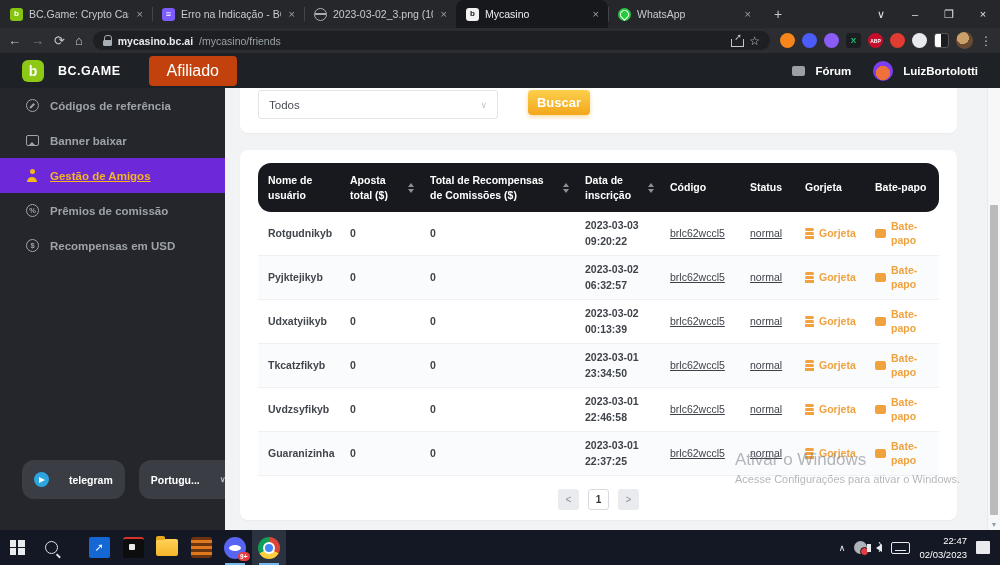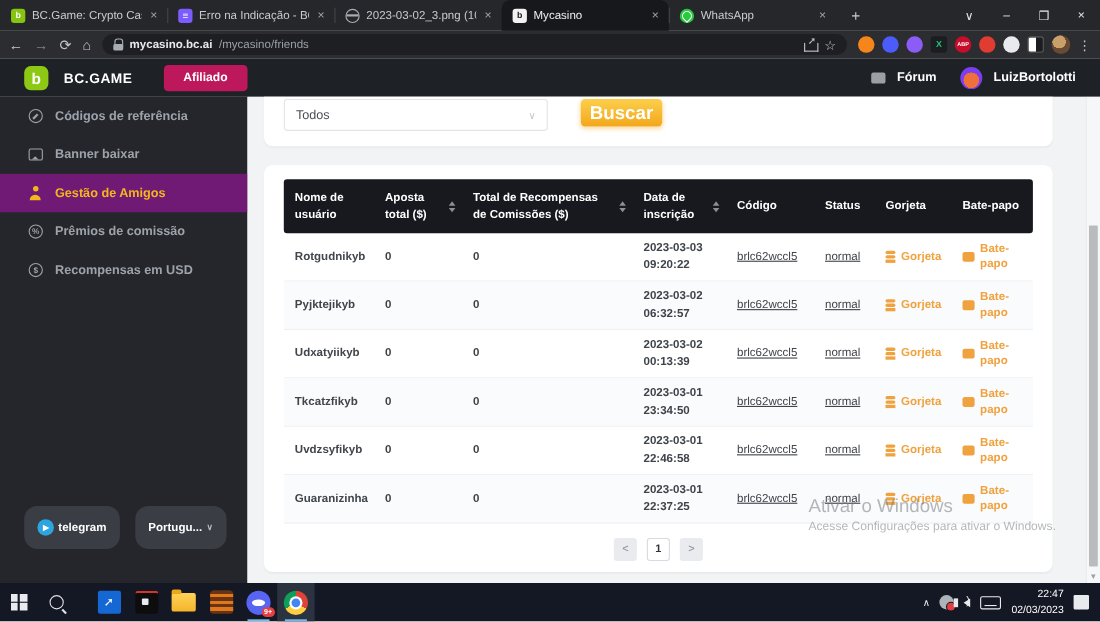--- a/index.html
+++ b/index.html
@@ -44,59 +44,59 @@
   .share { width:12px; height:12px; position:relative; }
   .share::before { content:""; position:absolute; left:0; bottom:0; width:11px; height:7px; border:1.2px solid #c3c7cd; border-top:none; }
   .share::after { content:"➚"; position:absolute; left:3px; top:-3px; color:#c3c7cd; font-size:9px; }
   .avatar-br { width:17px; height:17px; border-radius:50%; background:radial-gradient(circle at 40% 35%, #caa06a 0 40%, #6b4a33 41%); }
   .menu-dots { color:#c3c7cd; font-size:12px; letter-spacing:0; }
 
   
   .appheader { height:35px; background:#1e2126; display:flex; align-items:center; padding:0 22px; gap:14px; flex:0 0 auto; }
   .bc-logo { width:22px; height:22px; background:#8dc814; border-radius:6px; color:#fff; font-weight:800; font-size:14px; display:flex; align-items:center; justify-content:center; }
   .brand { color:#fff; font-weight:800; font-size:12.5px; letter-spacing:.5px; }
-  .afiliado-btn { background:#be185d; color:#fff; font-weight:700; font-size:11px; border:none; border-radius:4px; padding:6px 18px; margin-left:14px; }
+  .afiliado-btn { background:#c2410c; color:#fff; font-weight:400; font-size:16px; border:none; border-radius:4px; padding:6px 18px; margin-left:14px; }
   .header-right { margin-left:auto; display:flex; align-items:center; gap:10px; }
   .bubble { width:13px; height:10px; background:#9aa0a6; border-radius:2px; position:relative; }
   .bubble::after { content:""; position:absolute; left:2px; bottom:-3px; border:3px solid transparent; border-top-color:#9aa0a6; }
   .forum-label { color:#fff; font-weight:700; font-size:11.5px; margin-right:12px; }
   .user-avatar { width:20px; height:20px; border-radius:50%; background:radial-gradient(circle at 50% 60%, #f0703c 0 45%, #7b3ff0 46%); }
   .user-name { color:#fff; font-weight:700; font-size:11.5px; }
 
   
   .page-body { flex:1; display:flex; min-height:0; }
   .sidebar { width:225px; background:#24262b; flex:0 0 auto; position:relative; }
   .side-item { height:35px; display:flex; align-items:center; gap:11px; padding-left:26px; color:#9ea3ab; font-size:11.5px; font-weight:600; }
-  .side-item.active { background:#701a75; color:#f3b71d; }
+  .side-item.active { background:#6d28d9; color:#f3b71d;text-decoration:underline; }
   .ico { flex:0 0 auto; color:inherit; }
   .ico-link { width:13px; height:13px; border:1.5px solid currentColor; border-radius:50%; position:relative; }
   .ico-link::after { content:""; position:absolute; left:2px; top:4.5px; width:6px; height:1.5px; background:currentColor; transform:rotate(-45deg); }
   .ico-img { width:13px; height:11px; border:1.5px solid currentColor; border-radius:2px; position:relative; overflow:hidden; }
   .ico-img::after { content:""; position:absolute; left:1px; bottom:-1px; border:4px solid transparent; border-bottom:4px solid currentColor; }
   .ico-person { width:13px; height:13px; position:relative; }
   .ico-person::before { content:""; position:absolute; left:3.5px; top:0; width:5px; height:5px; border-radius:50%; background:currentColor; }
   .ico-person::after { content:""; position:absolute; left:1px; bottom:0; width:10px; height:5px; border-radius:5px 5px 0 0; background:currentColor; }
   .ico-circletxt { width:13px; height:13px; border:1.5px solid currentColor; border-radius:50%; font-size:7.5px; font-weight:700; display:flex; align-items:center; justify-content:center; line-height:1; }
   .side-bottom { position:absolute; left:22px; bottom:31px; display:flex; gap:14px; }
-  .pill { height:39px; background:#3a3d44; border-radius:12px; display:flex; align-items:center; gap:4px; padding:0 12px; color:#fff; font-size:10.5px; font-weight:600; }
+  .pill { height:39px; background:#3a3d44; border-radius:12px; display:flex; align-items:center; gap:20px; padding:0 12px; color:#fff; font-size:10.5px; font-weight:600; }
   .tg-ic { width:15px; height:15px; border-radius:50%; background:#2ca5e0; display:flex; align-items:center; justify-content:center; }
   .tg-ic::after { content:""; width:0; height:0; border-top:3px solid transparent; border-bottom:3px solid transparent; border-left:6px solid #fff; }
   .chev { color:#b8bcc2; font-size:8px; }
 
   
   .main { flex:1; position:relative; background:#f2f3f5; overflow:hidden; }
   .card { position:absolute; left:15px; right:43px; background:#fff; border-radius:8px; box-shadow:0 1px 2px rgba(0,0,0,.04); }
   .card-filter { top:-14px; height:59px; }
   .select { position:absolute; left:18px; top:16px; width:240px; height:29px; border:1px solid #e2e4e8; border-radius:3px; display:flex; align-items:center; padding:0 10px; font-size:11.5px; color:#4a4e55; background:#fff; }
   .select .chevron { margin-left:auto; color:#c3c6cc; font-size:9px; }
-  .buscar-btn { position:absolute; left:288px; top:16px; width:74px; height:25px; border:none; border-radius:4px; background:linear-gradient(180deg,#fccf4c,#f3a71b); color:#fff; font-weight:800; font-size:17px; box-shadow:0 2px 4px rgba(243,167,27,.4); }
+  .buscar-btn { position:absolute; left:288px; top:16px; width:62px; height:25px; border:none; border-radius:4px; background:linear-gradient(180deg,#fccf4c,#f3a71b); color:#fff; font-weight:800; font-size:13px; box-shadow:0 2px 4px rgba(243,167,27,.4); }
   .card-table { top:62px; bottom:10px; padding:13px 18px 0 18px; }
   .tbl { width:100%; }
   .tbl-head, .tbl-row { display:grid; grid-template-columns:82px 80px 155px 85px 80px 55px 70px auto; align-items:center; }
-  .tbl-head { background:#17191e; border-radius:3px; color:#fff; min-height:49px; }
+  .tbl-head { background:#17191e; border-radius:13px; color:#fff; min-height:49px; }
   .th { font-size:10.5px; font-weight:700; padding:7px 6px 7px 10px; display:flex; align-items:center; line-height:1.35; }
   .sort { display:inline-flex; flex-direction:column; gap:2px; margin-left:7px; flex:0 0 auto; }
   .sort i { width:0; height:0; border-left:3.5px solid transparent; border-right:3.5px solid transparent; }
   .sort .up { border-bottom:4px solid #8b9097; }
   .sort .dn { border-top:4px solid #8b9097; }
   .tbl-row { min-height:44px; border-bottom:1px solid #eef0f3; font-size:10.5px; color:#3f434a; }
   .tbl-row:nth-child(odd) { background:#fafbfc; }
   .td { padding:5px 6px 5px 10px; line-height:1.45; }
   .td.user { font-weight:700; color:#41454c; }
   .td.num { font-weight:700; }

